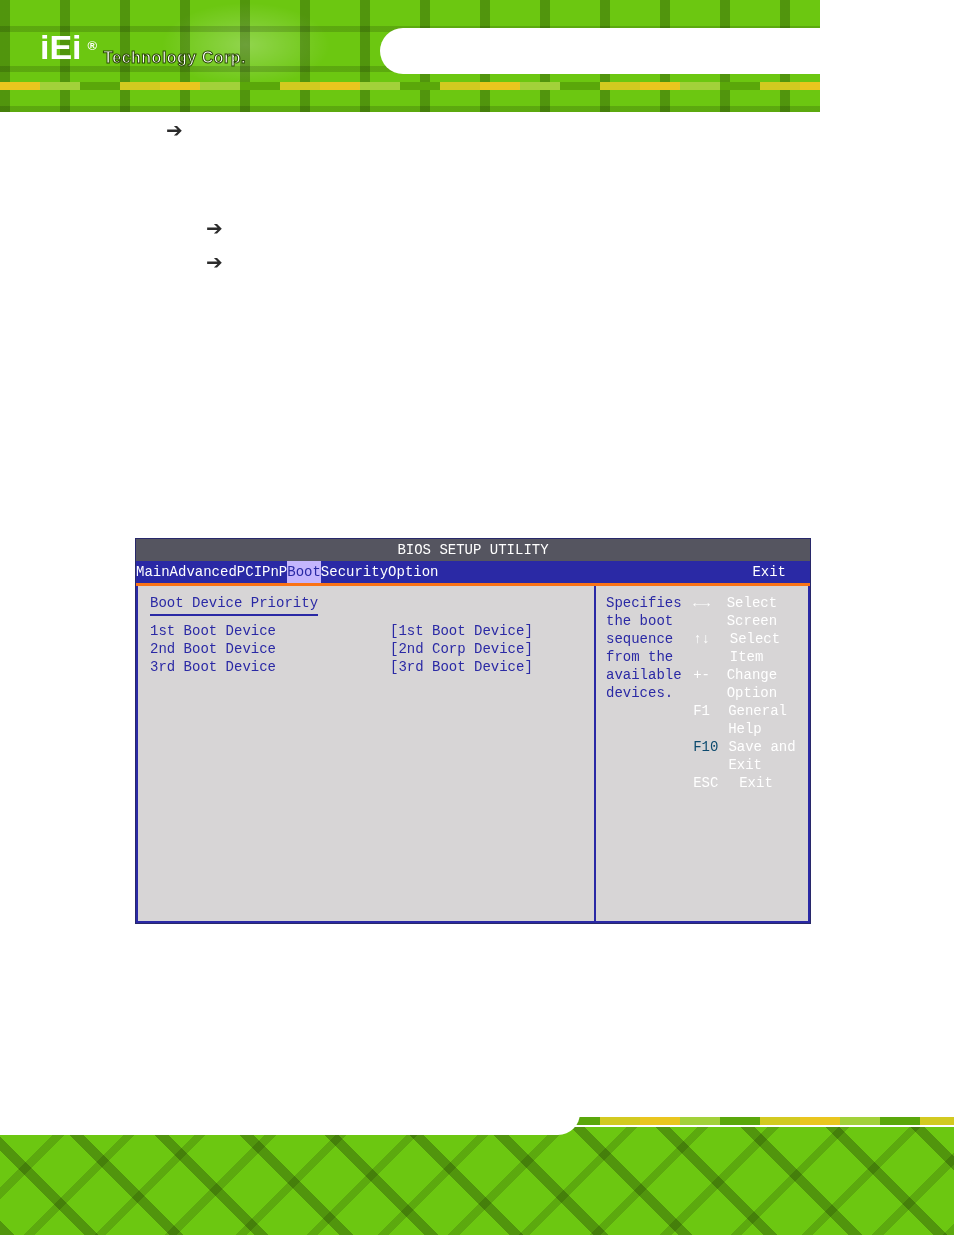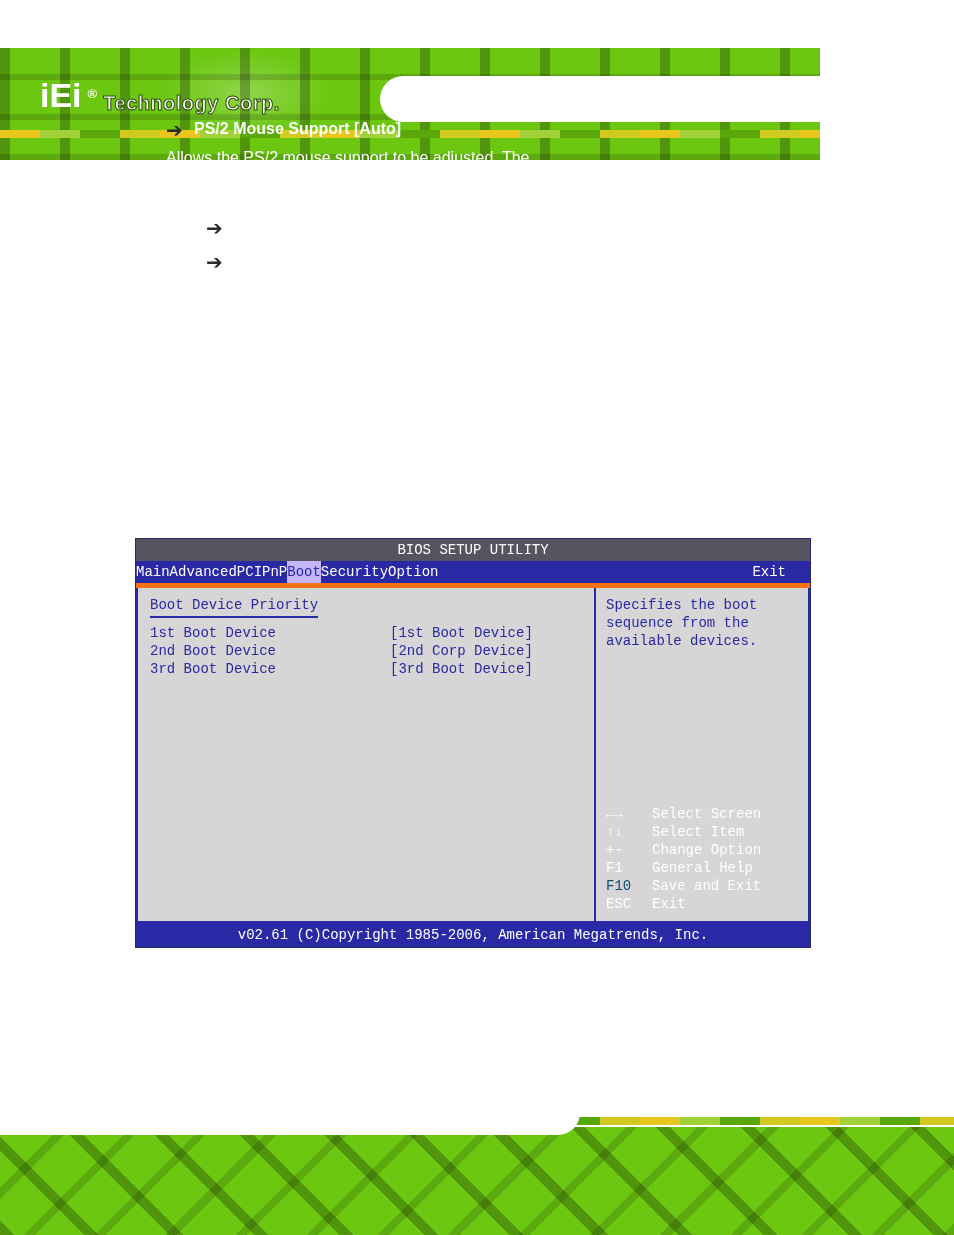--- a/index.html
+++ b/index.html
@@ -6,21 +6,20 @@
 body {
   width: 954px; height: 1235px;
   background: #ffffff;
   font-family: "Segoe UI", Arial, sans-serif;
   position: relative; overflow: hidden;
 }
 .top-band {
   width: 820px; height: 112px; position: absolute; top: 0; left: 0;
   background: #66bf10;
   overflow: hidden;
-  margin-top: 48px;
 }
 .top-band::before {
   content: "";
   position: absolute; inset: 0;
   background:
     repeating-linear-gradient(90deg, rgba(0,0,0,.25) 0 10px, transparent 10px 60px),
     repeating-linear-gradient(0deg, rgba(0,0,0,.15) 0 6px, transparent 6px 40px),
     radial-gradient(120px 60px at 30% 40%, rgba(255,255,255,.25), transparent 70%),
     #6cc711;
 }
@@ -36,21 +35,21 @@
   background: repeating-linear-gradient(90deg, #e9c61e 0 40px, #a2d13a 40px 80px, #5aa70a 80px 120px, #d2ca20 120px 160px);
 }
 .brand {
   position: absolute; top: 28px; left: 40px;
   color: #fff; font-weight: 900; font-size: 34px;
   display: flex; align-items: flex-end; gap: 6px;
   font-family: Arial, sans-serif;
 }
 .brand .reg { font-size: 13px; position: relative; top: -14px; }
 .brand .tag {
-  font-weight: 800; font-size: 20px; letter-spacing: .5px;
+  font-weight: 800; font-size: 16px; letter-spacing: .5px;
   -webkit-text-stroke: 1px #2b4a05;
 }
 .bottom-band {
   position: absolute; bottom: 0; left: 0; width: 954px; height: 108px;
   background: #5aa70a;
 }
 .bottom-band::before {
   content: "";
   position: absolute; inset: 0;
   background:
@@ -97,33 +96,33 @@
 .bios-title {
   background: #555560; color: #fff; text-align: center; font-weight: 400;
   padding: 2px 0;
 }
 .bios-tabs {
   display: flex; background: #2a29a5; color: #fff;
 }
 .bios-tab { padding: 2px 0; }
 .bios-tab.active { background: #c4b5fd; color: #2a29a5; text-align: center; }
 .bios-body {
-  display: flex; border-top: 5px solid #f97316; min-height: 340px;
+  display: flex; border-top: 3px solid #f97316; min-height: 340px;
 }
 .bios-left {
   flex: 1; border: 2px solid #2a29a5; border-top: none; border-right: none;
   padding: 8px 12px;
 }
 .bios-left .hdr { color: #2a29a5; border-bottom: 2px solid #2a29a5; display:inline-block; padding-bottom:2px; margin-bottom:6px; }
 .bios-left .item { color: #2a29a5; display: flex; }
 .bios-left .item .k { width: 240px; }
 .bios-right {
   width: 216px; border: 2px solid #2a29a5; border-top: none; border-left: 2px solid #2a29a5;
   padding: 8px 10px; color: #2a29a5;
-  display: flex; flex-direction: column; justify-content: space-between;
+  display: flex; flex-direction: row; justify-content: space-between;
 }
 .legend .row { display: flex; gap: 10px; }
 .legend .row .k { width: 36px; color: #fff; }
 .legend .row .v { color: #fff; }
 .legend { color: #fff; }
 .bios-copy {
   background: #2a29a5; color: #fff; text-align: center; padding: 3px 0;
 }
 .hidden-partial { color: #fff; }
 </style>
@@ -240,21 +239,20 @@
               <span class="k" style="color:#0c4a6e">F10</span>
               <span class="v" style="color:#ffffff">Save and Exit</span>
             </div>
           <div class="row">
               <span class="k" style="color:#ffffff">ESC</span>
               <span class="v" style="color:#ffffff">Exit</span>
             </div>
         </div>
       </div>
     </div>
-    <div class="bios-copy">v02.61  (C)Copyright 1985-2006,  American Megatrends,  Inc.</div>
   </div>
 
   <div class="fig-cap hidden-partial">BIOS Menu 23: Boot Device Priority Settings </div>
 
 </div>
 
 <div class="bottom-band">
   <div class="bottom-stripe"></div>
   <div class="bottom-curve"></div>
 </div>

